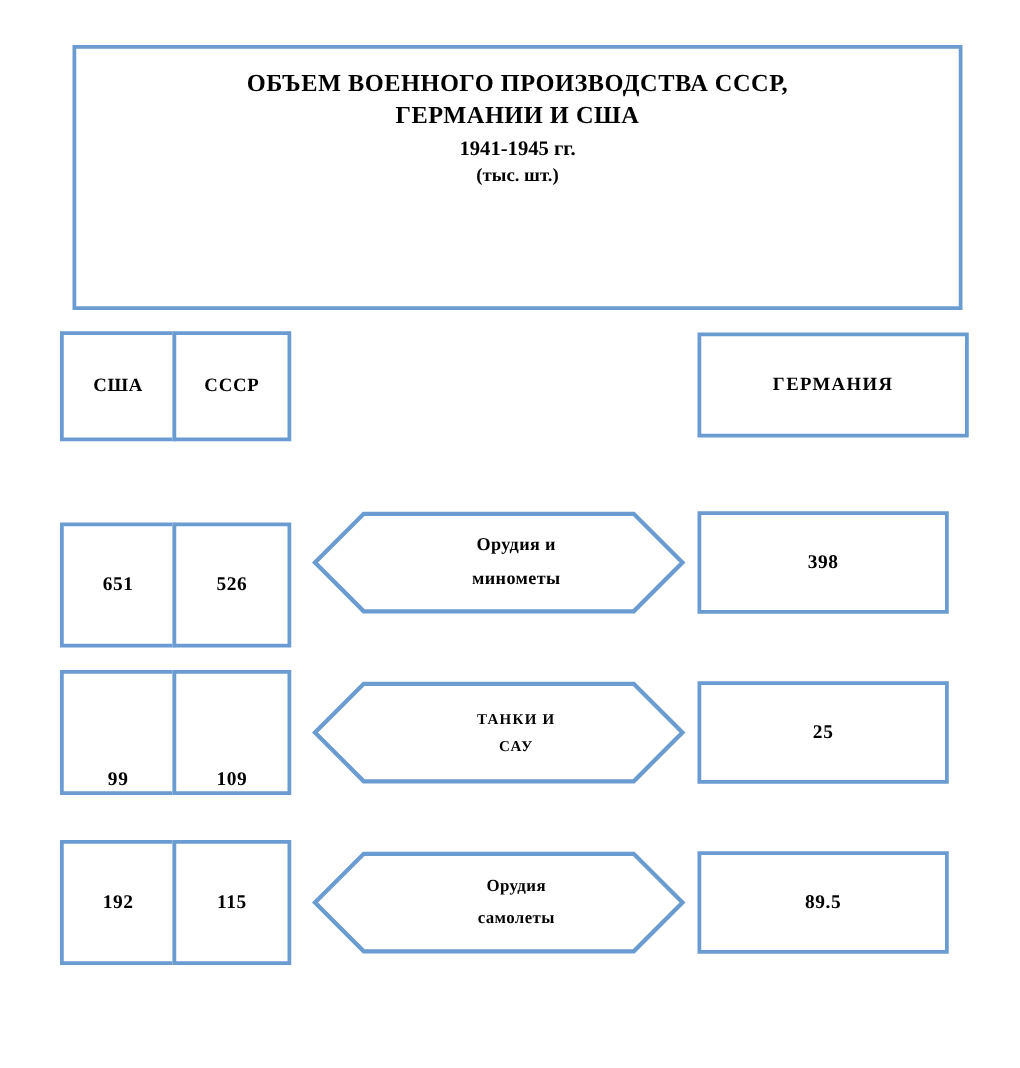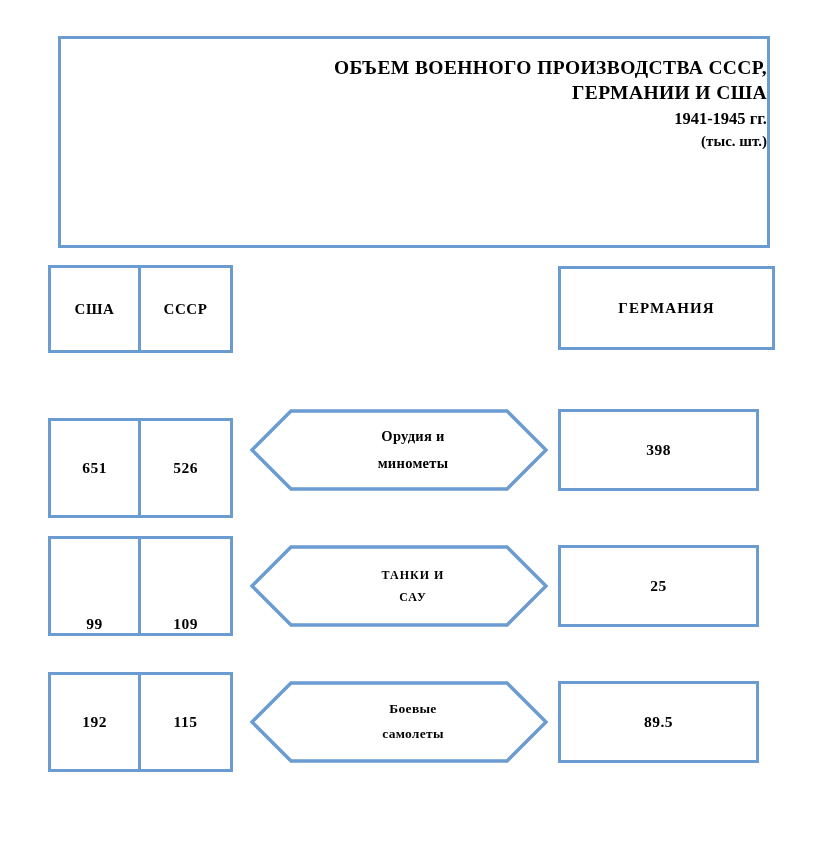--- a/index.html
+++ b/index.html
@@ -44,21 +44,20 @@
     top: 36px;
     width: 712px;
     height: 212px;
     align-items: flex-start;
     justify-content: center;
     padding-top: 16px;
   }
   .title-inner {
     width: 100%;
     line-height: 1.30;
-    text-align: right;
   }
   .title-main {
     font-size: 19.5px;
     font-weight: bold;
     letter-spacing: 0.4px;
     white-space: pre-line;
   }
   .title-years {
     font-size: 16.5px;
     font-weight: bold;
@@ -200,21 +199,21 @@
     <span class="cell-num">192</span>
   </div>
   <div class="box cell-ussr r3">
     <span class="cell-num">115</span>
   </div>
   <div class="hex h3 hex-small">
     <svg viewBox="0 0 300 84" preserveAspectRatio="none">
       <polygon points="42,3 258,3 297,42 258,81 42,81 3,42" fill="#ffffff" stroke="#6a9bd1" stroke-width="3.4" stroke-linejoin="miter"></polygon>
     </svg>
     <div class="hex-text">
-      <span>Боевые
+      <span>Орудия
 самолеты</span>
     </div>
   </div>
   <div class="box ger-cell g3">
     <span class="cell-num">89.5</span>
   </div>
 
 </div>
 
 </body></html>

